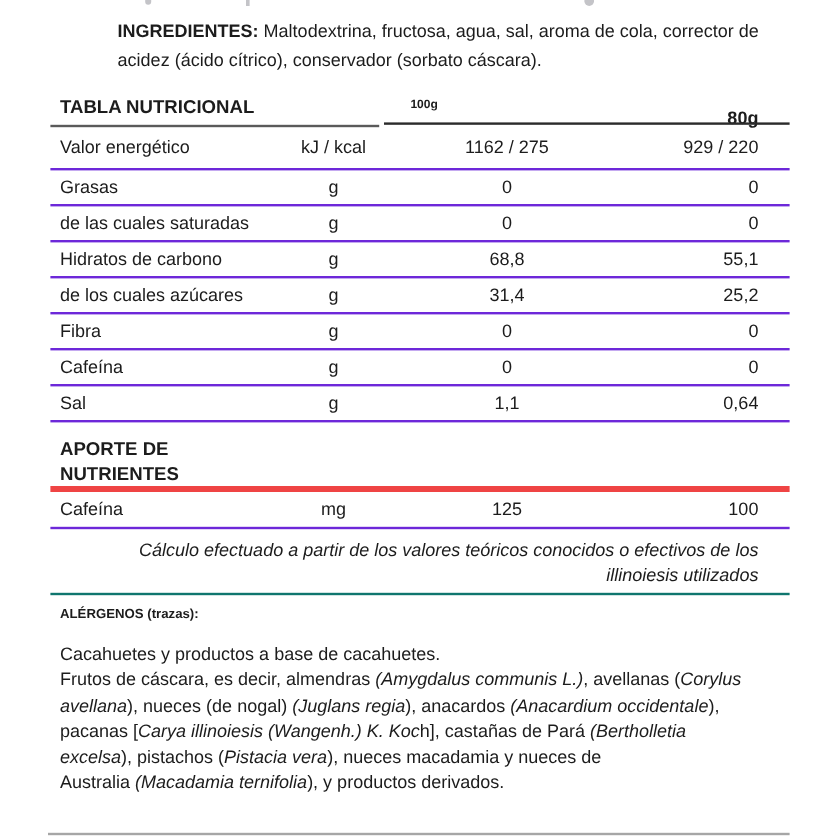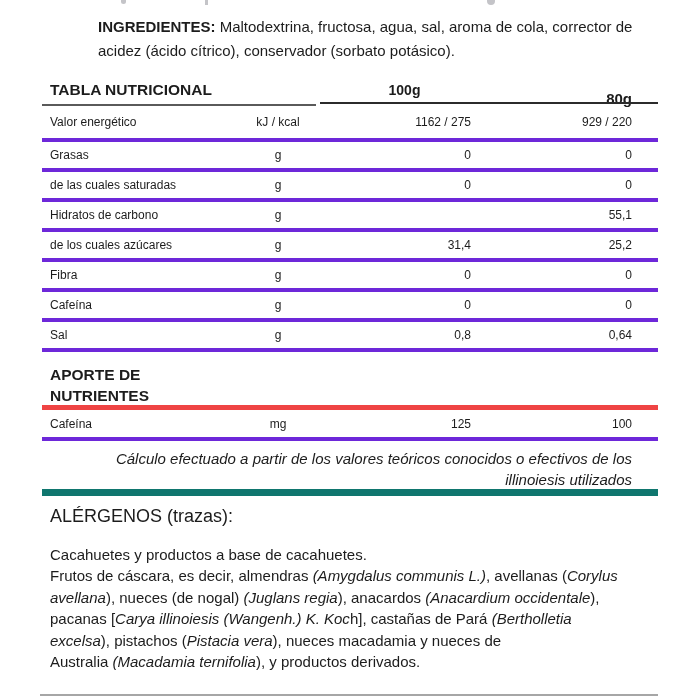--- a/index.html
+++ b/index.html
@@ -18,59 +18,59 @@
   .r3 { left:487px; top:0; width:8px; height:5px; border-radius:0 0 4px 4px; }
 
   .ingredients {
     position:absolute; left:50px; top:15px; width:606px;
     font-size:15px; line-height:23.5px;margin-left:48px;
   }
 
   .ntable { position:absolute; left:42px; top:80px; width:616px; }
   .thead { position:relative; height:26px; }
   .thead .title { position:absolute; left:8px; top:1px; font-weight:bold; font-size:15.5px; }
-  .thead .h100 { position:absolute; left:300px; width:125px; text-align:center; top:2px; font-weight:bold; font-size:14px; }
+  .thead .h100 { position:absolute; left:300px; width:125px; text-align:left; top:2px; font-weight:bold; font-size:10px; }
   .thead .h80  { position:absolute; left:486px; width:104px; text-align:right; top:10px; font-weight:bold; font-size:15px; }
   .ul-left  { position:absolute; left:0;   top:24px; width:274px; height:2px; background:#5a5a5a; }
   .ul-right { position:absolute; left:278px; top:22px; width:338px; height:2px; background:#2b2b2b; }
 
-  .trow { position:relative; height:30px; border-bottom:4px solid #6d28d9; font-size:12px; }
+  .trow { position:relative; height:30px; border-bottom:2px solid #6d28d9; font-size:15px; }
   .trow.first { height:36px; }
   .trow.caffeine { height:31px; }
   .cell { position:absolute; top:50%; transform:translateY(-50%); white-space:nowrap; }
   .c-label { left:8px; }
   .c-unit  { left:166px; width:140px; text-align:center; }
-  .c-100   { left:304px; width:125px; text-align:right; }
+  .c-100   { left:318px; width:125px; text-align:center; }
   .c-80    { left:486px; width:104px; text-align:right; }
 
   .subhead {
     height:58px; border-bottom:5px solid #ef4444;
     padding:12px 0 0 8px; font-weight:bold; font-size:15.5px; line-height:21px;
   }
 
   .note {
-    height:55px; border-bottom:7px solid #0f766e;
+    height:55px; border-bottom:2px solid #0f766e;
     padding:7px 26px 0 0; text-align:right;
     font-style:italic; font-size:15px; line-height:21px;
   }
 
   .allergens { position:absolute; left:50px; top:506px; width:608px; }
-  .allergens .heading { font-weight:normal; font-size:18px; }
+  .allergens .heading { font-weight:bold; font-size:11px; }
   .allergens .body { margin-top:17px; font-size:15px; line-height:21.4px; }
 
   .bottom-rule { position:absolute; left:40px; top:694px; width:618px; height:2px; background:#a6a6a6; }
 </style>
 </head>
 <body>
 
 <span class="remnant r1"></span>
 <span class="remnant r2"></span>
 <span class="remnant r3"></span>
 
-<p class="ingredients"><span class="bd">INGREDIENTES:</span><span> Maltodextrina, fructosa, agua, sal, aroma de cola, corrector de</span><br><span>acidez (ácido cítrico), conservador (sorbato potásico).</span></p>
+<p class="ingredients"><span class="bd">INGREDIENTES:</span><span> Maltodextrina, fructosa, agua, sal, aroma de cola, corrector de</span><br><span>acidez (ácido cítrico), conservador (sorbato cáscara).</span></p>
 
 <div class="ntable">
 
   <div class="thead">
     <span class="title">TABLA NUTRICIONAL</span>
     <span class="h100">100g</span>
     <span class="h80">80g</span>
     <span class="ul-left"></span>
     <span class="ul-right"></span>
   </div>
@@ -92,20 +92,21 @@
   <div class="trow">
     <span class="cell c-label">de las cuales saturadas</span>
     <span class="cell c-unit">g</span>
     <span class="cell c-100">0</span>
     <span class="cell c-80">0</span>
   </div>
 
   <div class="trow">
     <span class="cell c-label">Hidratos de carbono</span>
     <span class="cell c-unit">g</span>
+    <span class="cell c-100">68,8</span>
     <span class="cell c-80">55,1</span>
   </div>
 
   <div class="trow">
     <span class="cell c-label">de los cuales azúcares</span>
     <span class="cell c-unit">g</span>
     <span class="cell c-100">31,4</span>
     <span class="cell c-80">25,2</span>
   </div>
 
@@ -119,21 +120,21 @@
   <div class="trow">
     <span class="cell c-label">Cafeína</span>
     <span class="cell c-unit">g</span>
     <span class="cell c-100">0</span>
     <span class="cell c-80">0</span>
   </div>
 
   <div class="trow">
     <span class="cell c-label">Sal</span>
     <span class="cell c-unit">g</span>
-    <span class="cell c-100">0,8</span>
+    <span class="cell c-100">1,1</span>
     <span class="cell c-80">0,64</span>
   </div>
 
   <div class="subhead">
     <span>APORTE DE</span><br>
     <span>NUTRIENTES</span>
   </div>
 
   <div class="trow caffeine">
     <span class="cell c-label">Cafeína</span>

